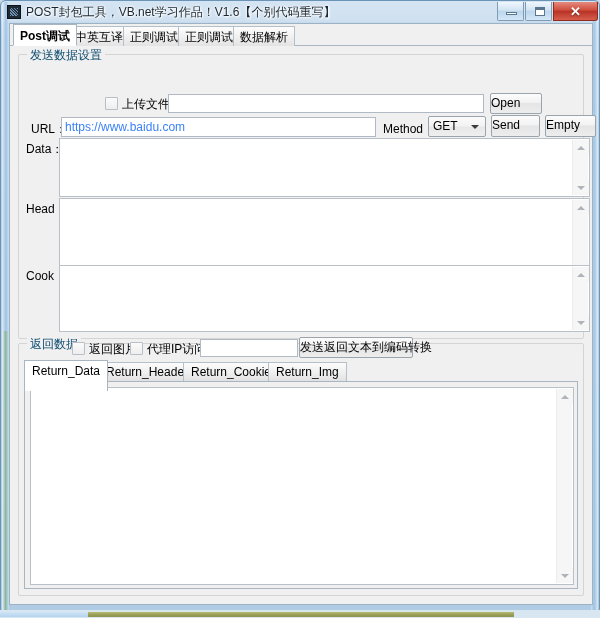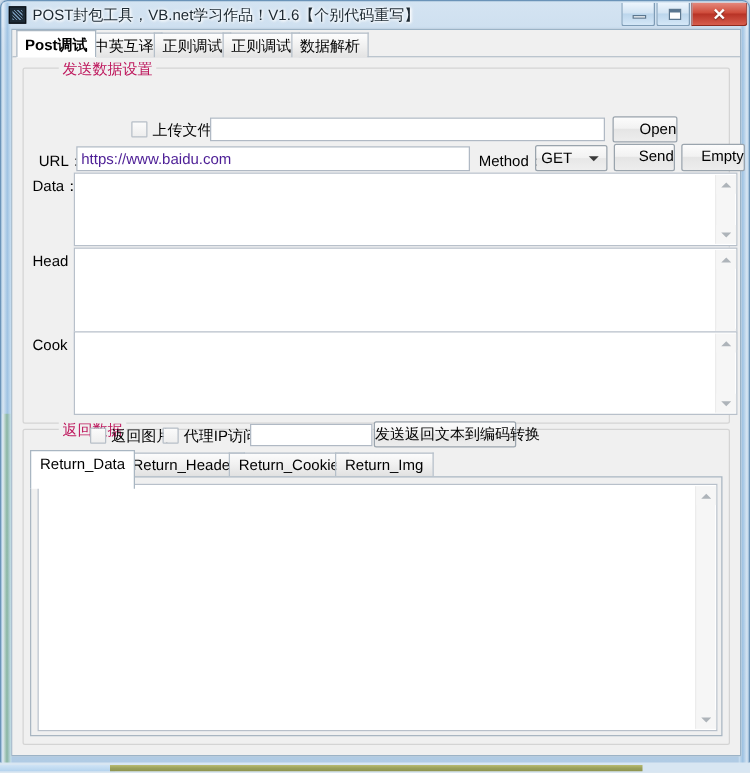--- a/index.html
+++ b/index.html
@@ -187,40 +187,39 @@
     box-sizing: border-box;
     border: 1px solid #d4d4d4;
     border-radius: 2px;
   }
   .groupbox > .gb-title {
     position: absolute;
     top: -8px; left: 8px;
     background: #f0f0f0;
     padding: 0 3px;
     font-size: 12px;
-    color: #be185d;
-    white-space: nowrap;
-    margin-left: 20px;
+    color: #0c4a6e;
+    white-space: nowrap;
   }
 
   
   .lbl {
     position: absolute;
     font-size: 12px;
     color: #000;
     white-space: nowrap;
   }
   .txtbox {
     position: absolute;
     box-sizing: border-box;
     background: #ffffff;
     border: 1px solid #b0b9c4;
     font-family: "Liberation Sans", sans-serif;
     font-size: 12px;
-    color: #4c1d95;
+    color: #3b82f6;
     padding: 2px 3px 0 3px;
     overflow: hidden;
     white-space: nowrap;
   }
   .multiline {
     padding: 2px 3px;
     border: 1px solid #b8c0ca;
     background: #ffffff;
   }
   
@@ -250,21 +249,21 @@
   .vscroll .arrow.down::after { border-top: 4px solid #aeb4ba; }
 
   .btn {
     position: absolute;
     box-sizing: border-box;
     background: linear-gradient(to bottom, #fcfcfc 0%, #f2f2f2 45%, #e5e5e5 50%, #ededed 100%);
     border: 1px solid #9aa4ad;
     border-radius: 2px;
     font-size: 12px;
     color: #000;
-    text-align: right;
+    text-align: left;
     line-height: 19px;
     white-space: nowrap;
     cursor: default;
   }
 
   .combo {
     position: absolute;
     box-sizing: border-box;
     background: linear-gradient(to bottom, #fbfbfb 0%, #f2f2f2 48%, #e7e7e7 52%, #efefef 100%);
     border: 1px solid #9aa4ad;

